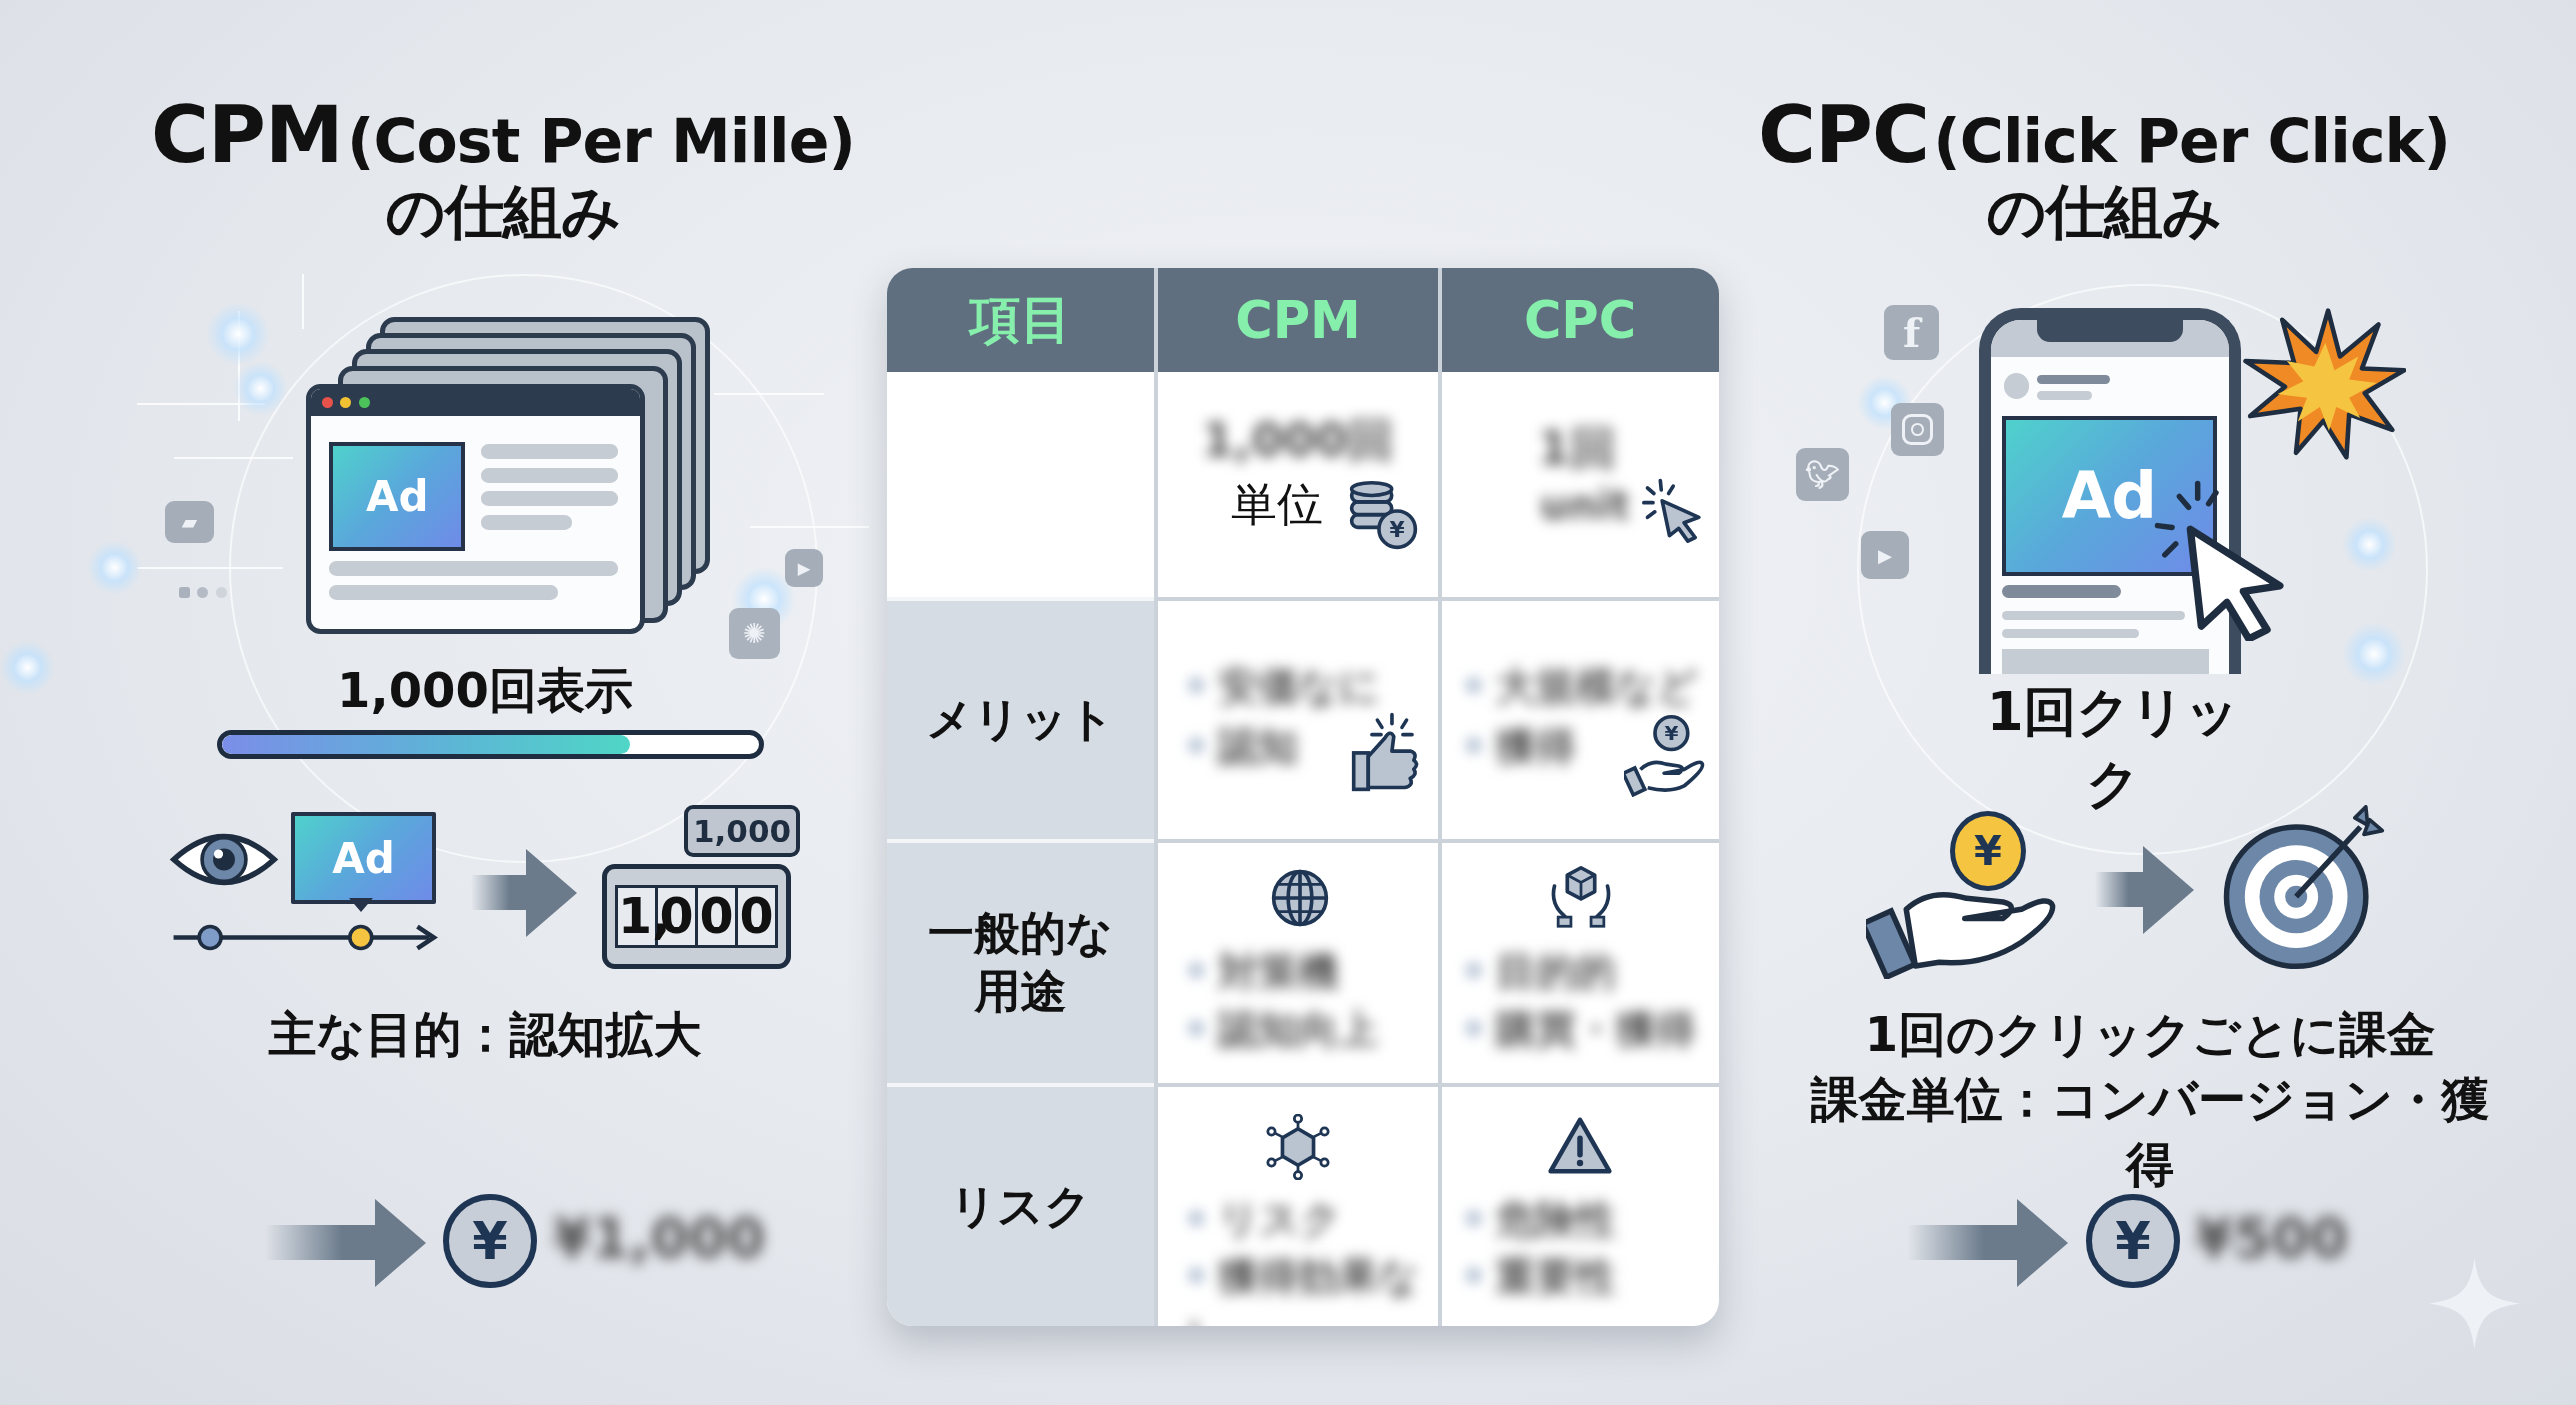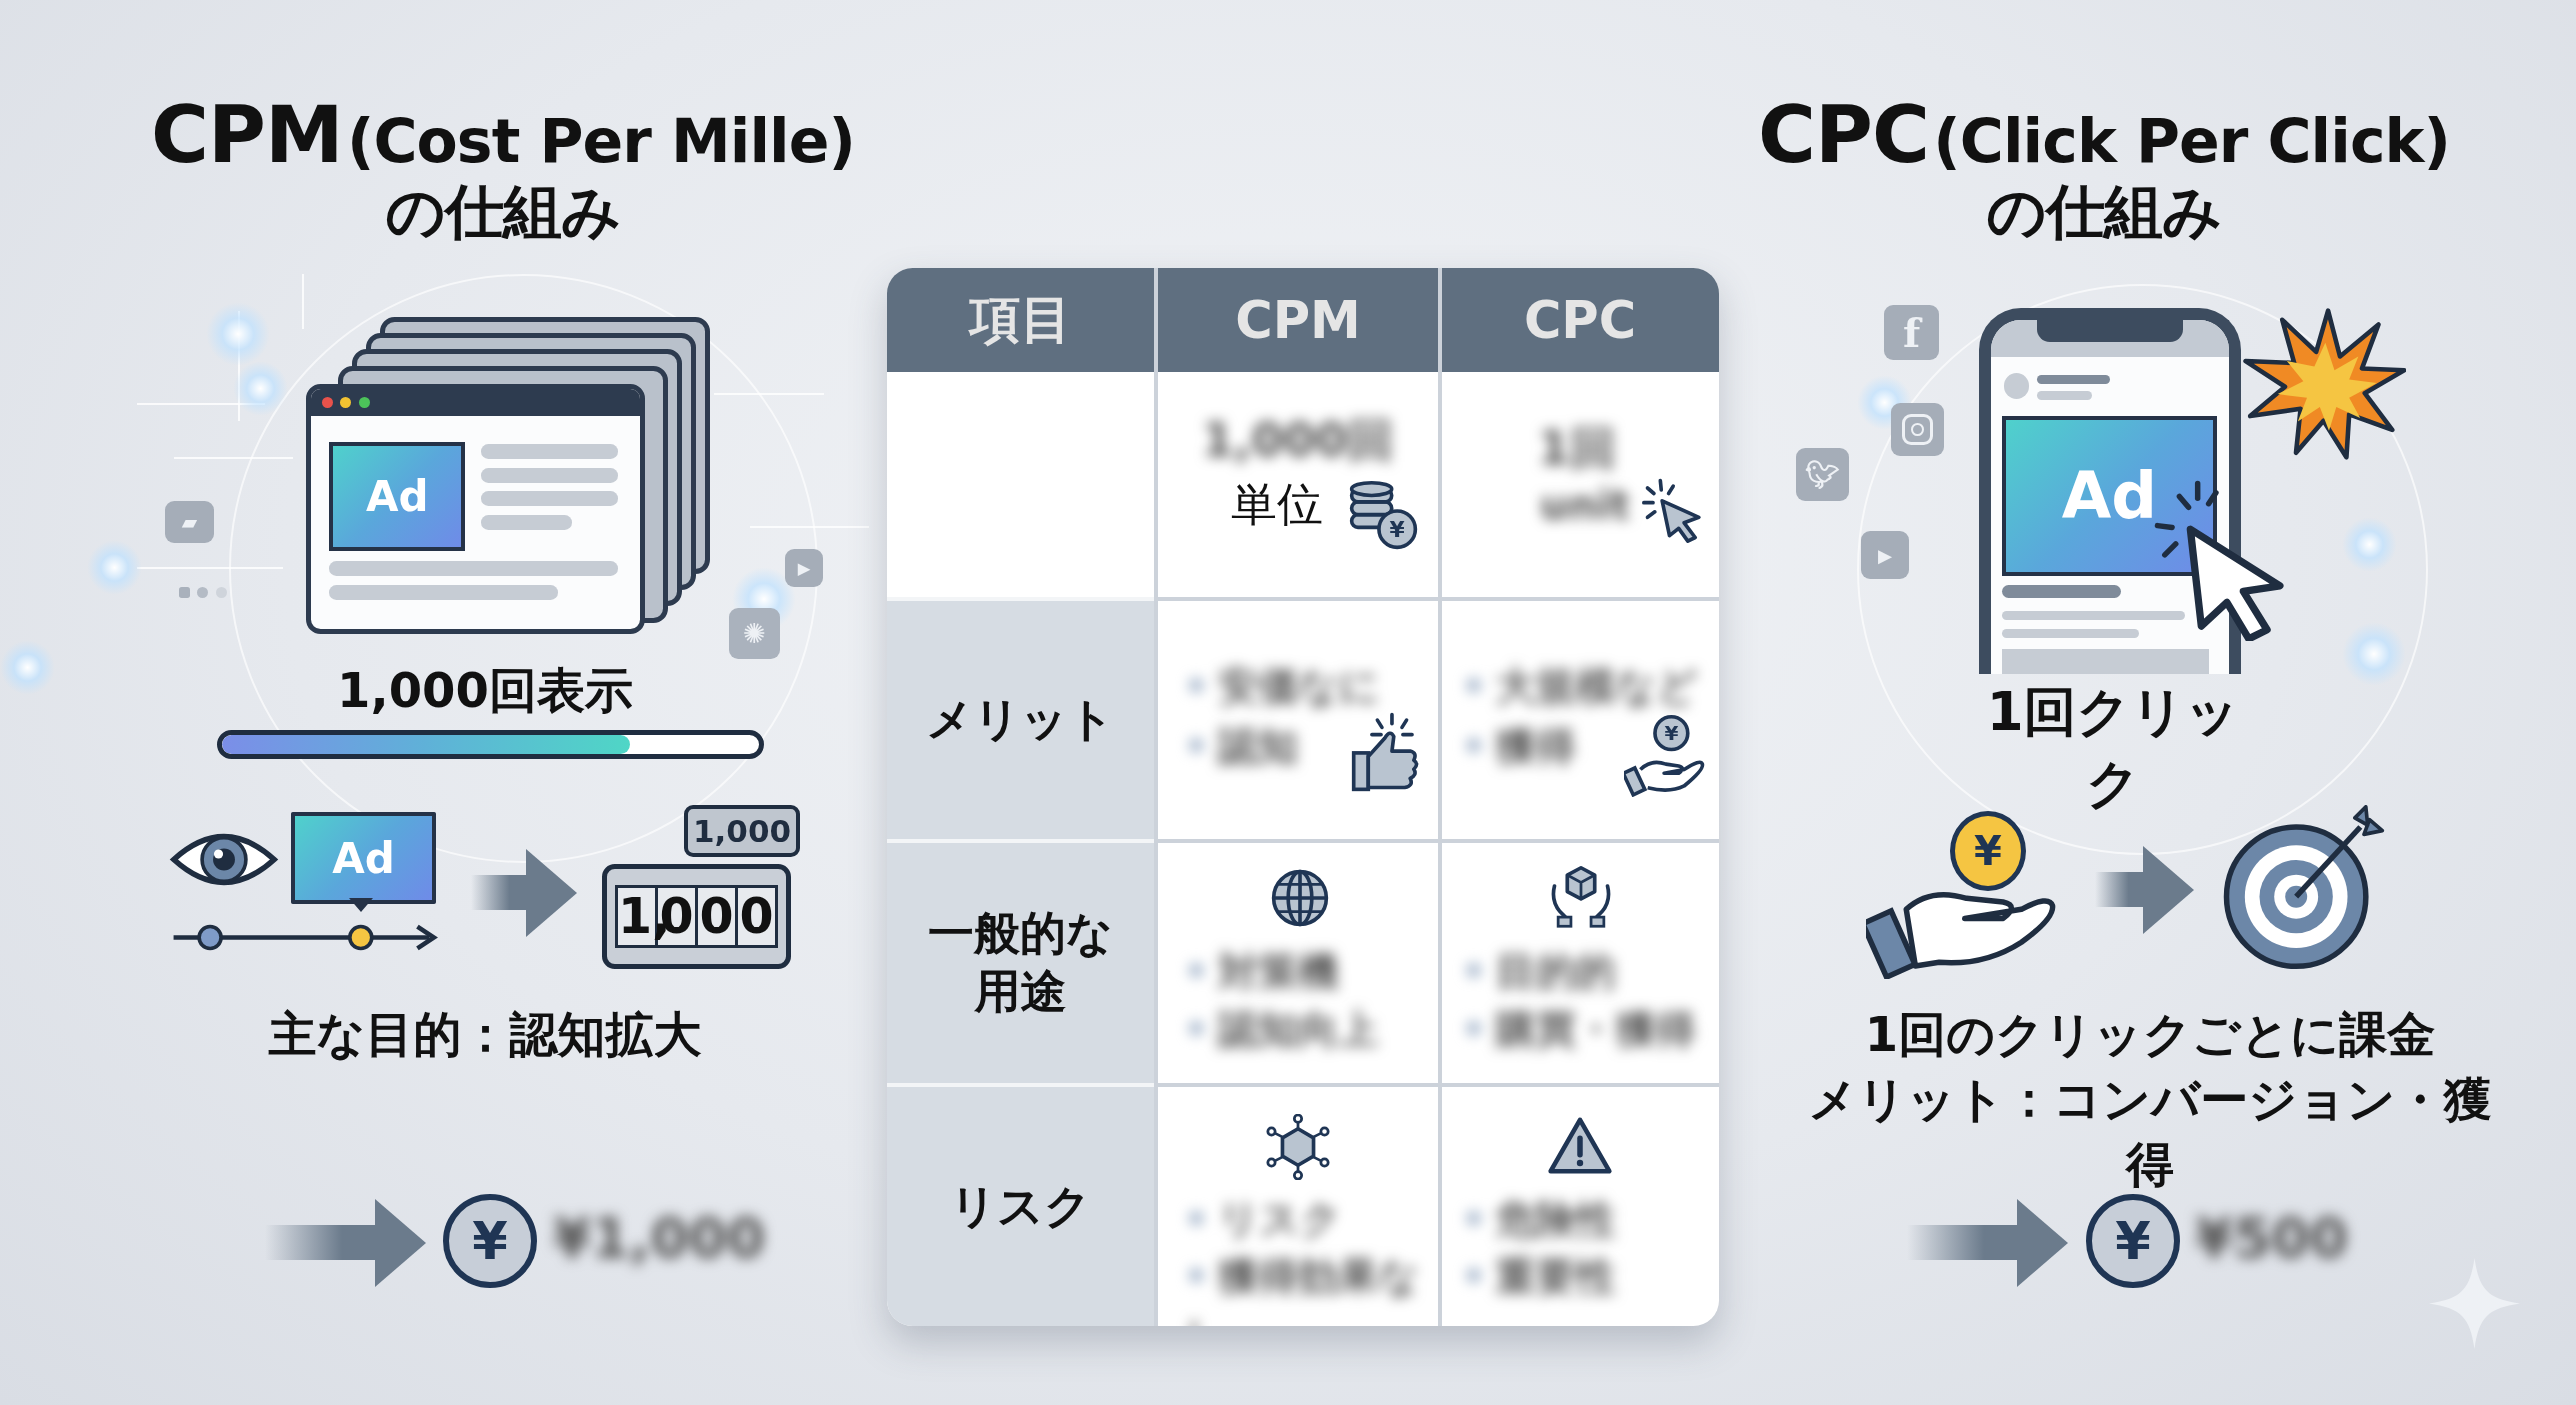--- a/index.html
+++ b/index.html
@@ -26,21 +26,21 @@
   .page{position:absolute;border:5.5px solid #2d3b4f;border-radius:14.6px;background:#b9c1cb;}
   .browser{position:absolute;border:5.5px solid #2d3b4f;border-radius:14.6px;background:#fbfcfd;overflow:hidden;}
   .bbar{height:27.4px;background:#2d3b4f;display:flex;align-items:center;gap:7.3px;padding-left:11px;}
   .bdot{width:11px;height:11px;border-radius:50%;}
   .ad{position:absolute;display:flex;align-items:center;justify-content:center;color:#fff;font-weight:bold;
       background:linear-gradient(135deg,#4fd1cc 0%,#5aa7db 50%,#6f8be8 100%);border:4.6px solid #253247;}
   .gl{position:absolute;height:14.6px;border-radius:7.3px;background:#c6ccd4;}
   
   .table{position:absolute;left:887px;top:268px;width:832px;height:1058px;border-radius:25.6px;overflow:hidden;
          box-shadow:0 16.5px 37px rgba(60,72,90,.25);background:#fff;}
-  .th{position:absolute;top:0;height:104px;background:#5f6f80;color:#e5e5e5;font-weight:bold;font-size:51px;
+  .th{position:absolute;top:0;height:104px;background:#5f6f80;color:#86efac;font-weight:bold;font-size:51px;
       display:flex;align-items:center;justify-content:center;}
   .rowhead{position:absolute;left:0;width:267px;background:#d6dce3;font-weight:bold;font-size:46px;
       display:flex;align-items:center;justify-content:center;text-align:center;line-height:1.25;}
   .vsep{position:absolute;top:0;width:3.7px;height:100%;background:#ccd2da;}
   .hsep{position:absolute;left:267px;right:0;height:3.7px;background:#ccd2da;}
   .hsepL{position:absolute;left:0;width:267px;height:3.7px;background:#f3f5f7;}
   .bullet{font-size:40px;font-weight:bold;line-height:1.5;}
   .bullet .dot{color:#9fb1c8;margin-right:9.1px;}
   .arrow-g{position:absolute;height:35px;background:linear-gradient(90deg,rgba(95,110,128,0) 0%,#6b7b8c 70%);}
   .arrow-g::after{content:"";position:absolute;right:-51px;top:-26.5px;border-left:51px solid #6b7b8c;border-top:44px solid transparent;border-bottom:44px solid transparent;}
@@ -342,20 +342,20 @@
     <circle cx="82" cy="100" r="56" fill="#fff"></circle>
     <circle cx="82" cy="100" r="40" fill="#6c87a8"></circle>
     <circle cx="82" cy="100" r="24" fill="#fff"></circle>
     <circle cx="82" cy="100" r="12" fill="#6c87a8"></circle>
     <line x1="82" y1="100" x2="152" y2="24" stroke="#1f2d40" stroke-width="6"></line>
     <path d="M146 14 L158 2 L160 22 Z M156 32 L176 28 L162 16Z" fill="#6c87a8" stroke="#1f2d40" stroke-width="4" stroke-linejoin="round"></path>
   </svg>
 
   <div class="abs label-strong" style="left:1793px;top:1002px;width:714px;font-size:48px;line-height:1.35;">
     <div>1回のクリックごとに課金</div>
-    <div>メリット：コンバージョン・獲得</div>
+    <div>課金単位：コンバージョン・獲得</div>
   </div>
 
   <div class="arrow-g" style="left:1907px;top:1225px;width:110px;"></div>
   <div class="yen-coin" style="left:2086px;top:1194px;width:82px;height:82px;font-size:51px;">¥</div>
   <div class="abs blur" style="left:2195px;top:1206px;font-size:55px;font-weight:bold;">¥500</div>
 </section>
 
 
 </body></html>

